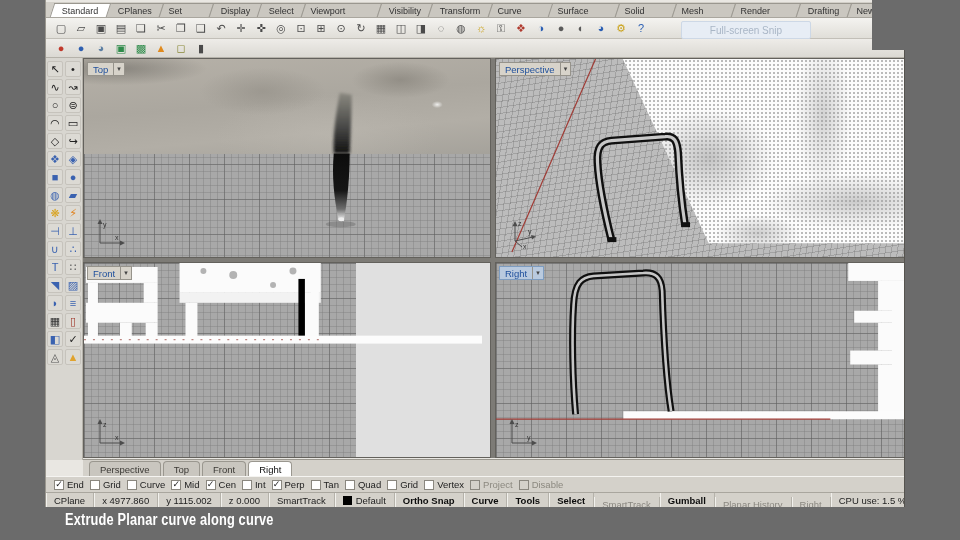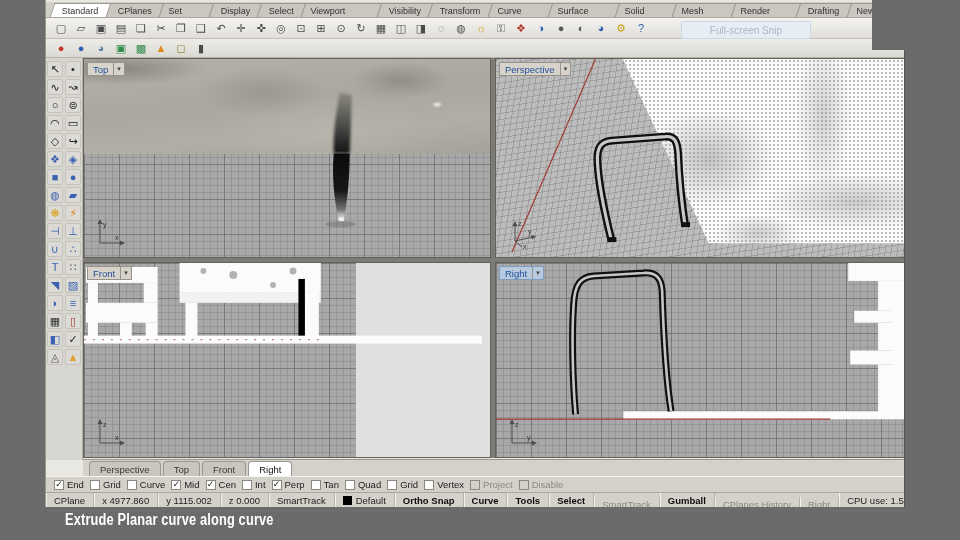--- a/index.html
+++ b/index.html
@@ -605,21 +605,21 @@
 
         <span class="seg dim">
           <span>SmartTrack</span>
         </span>
 
         <span class="seg bold">
           <span>Gumball</span>
         </span>
 
         <span class="seg dim">
-          <span>CPlanes History</span>
+          <span>Planar History</span>
         </span>
 
         <span class="seg dim">
           <span>Right</span>
         </span>
 
         <span class="seg">
           <span>CPU use: 1.5 %</span>
         </span>
       </div>

